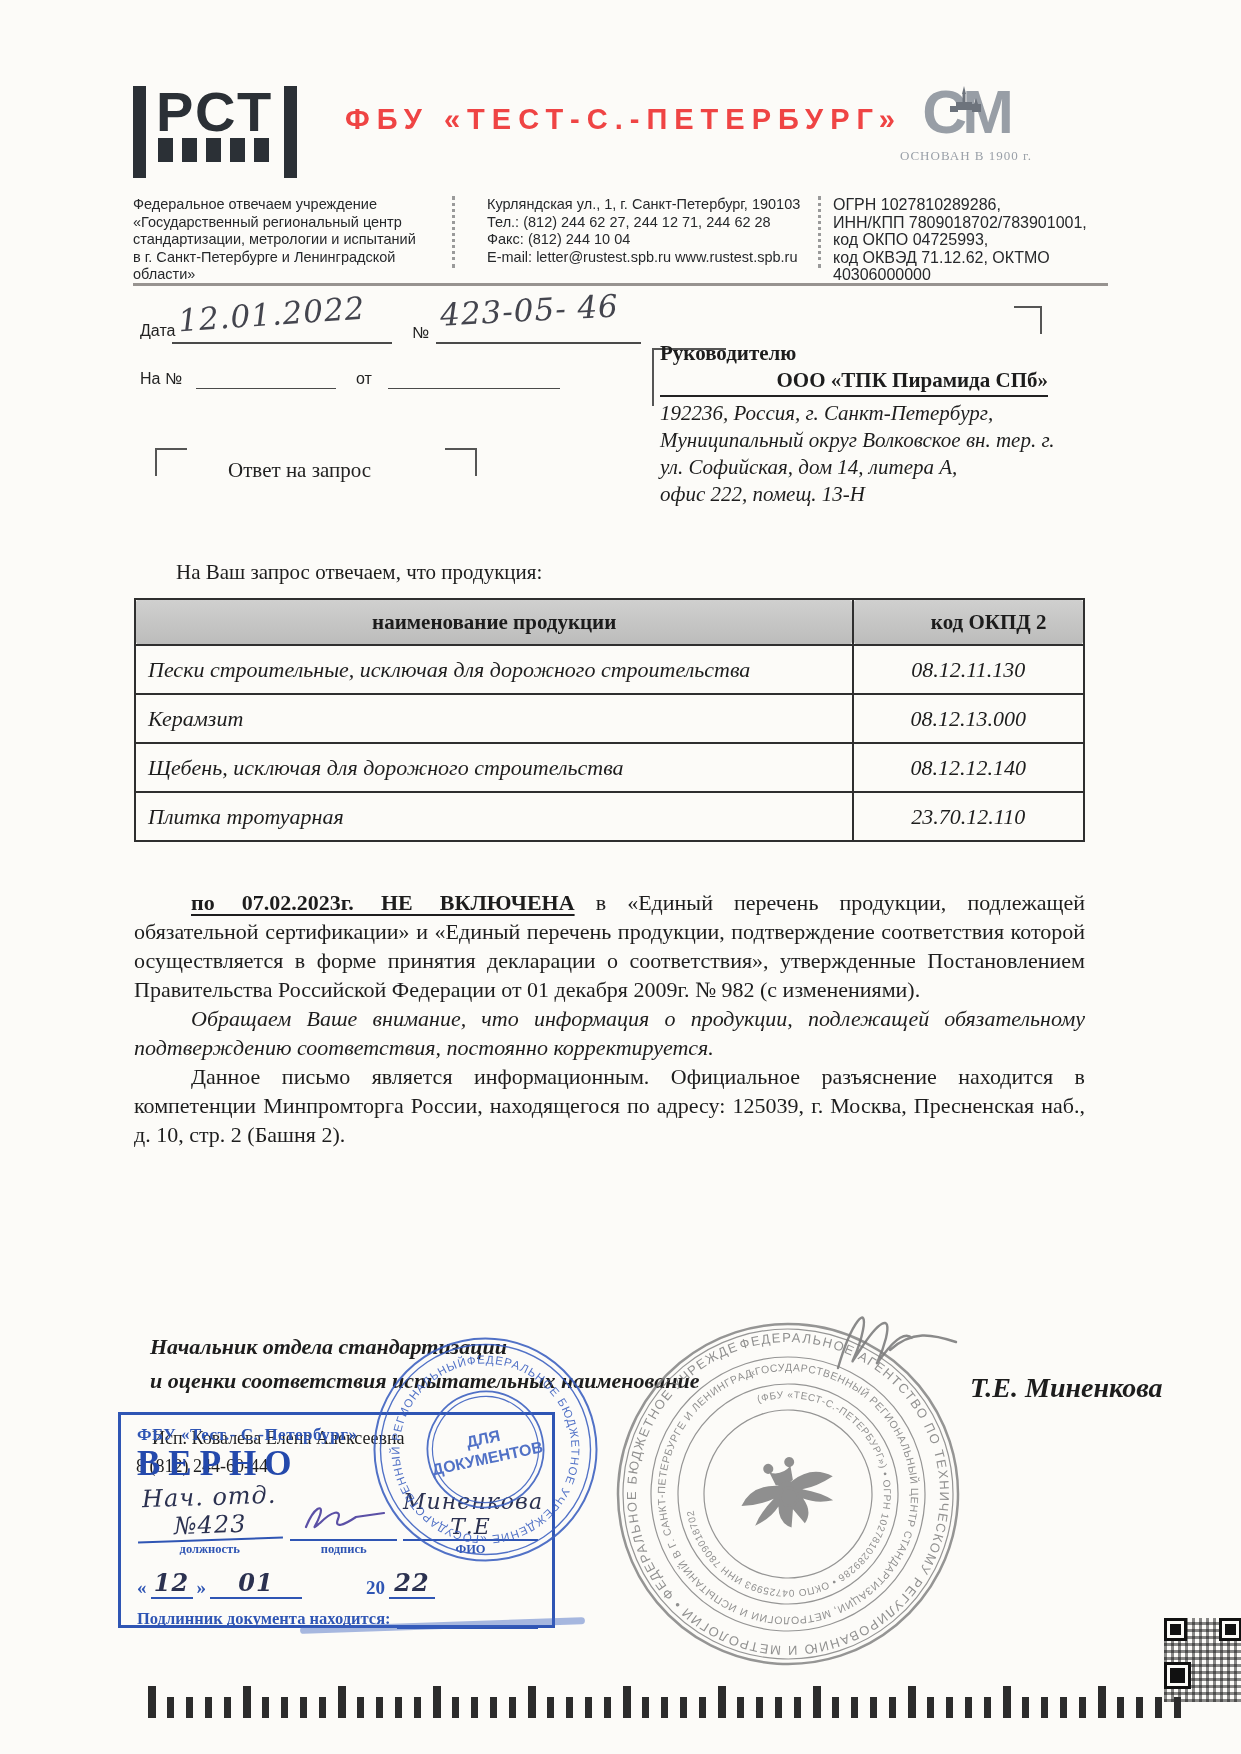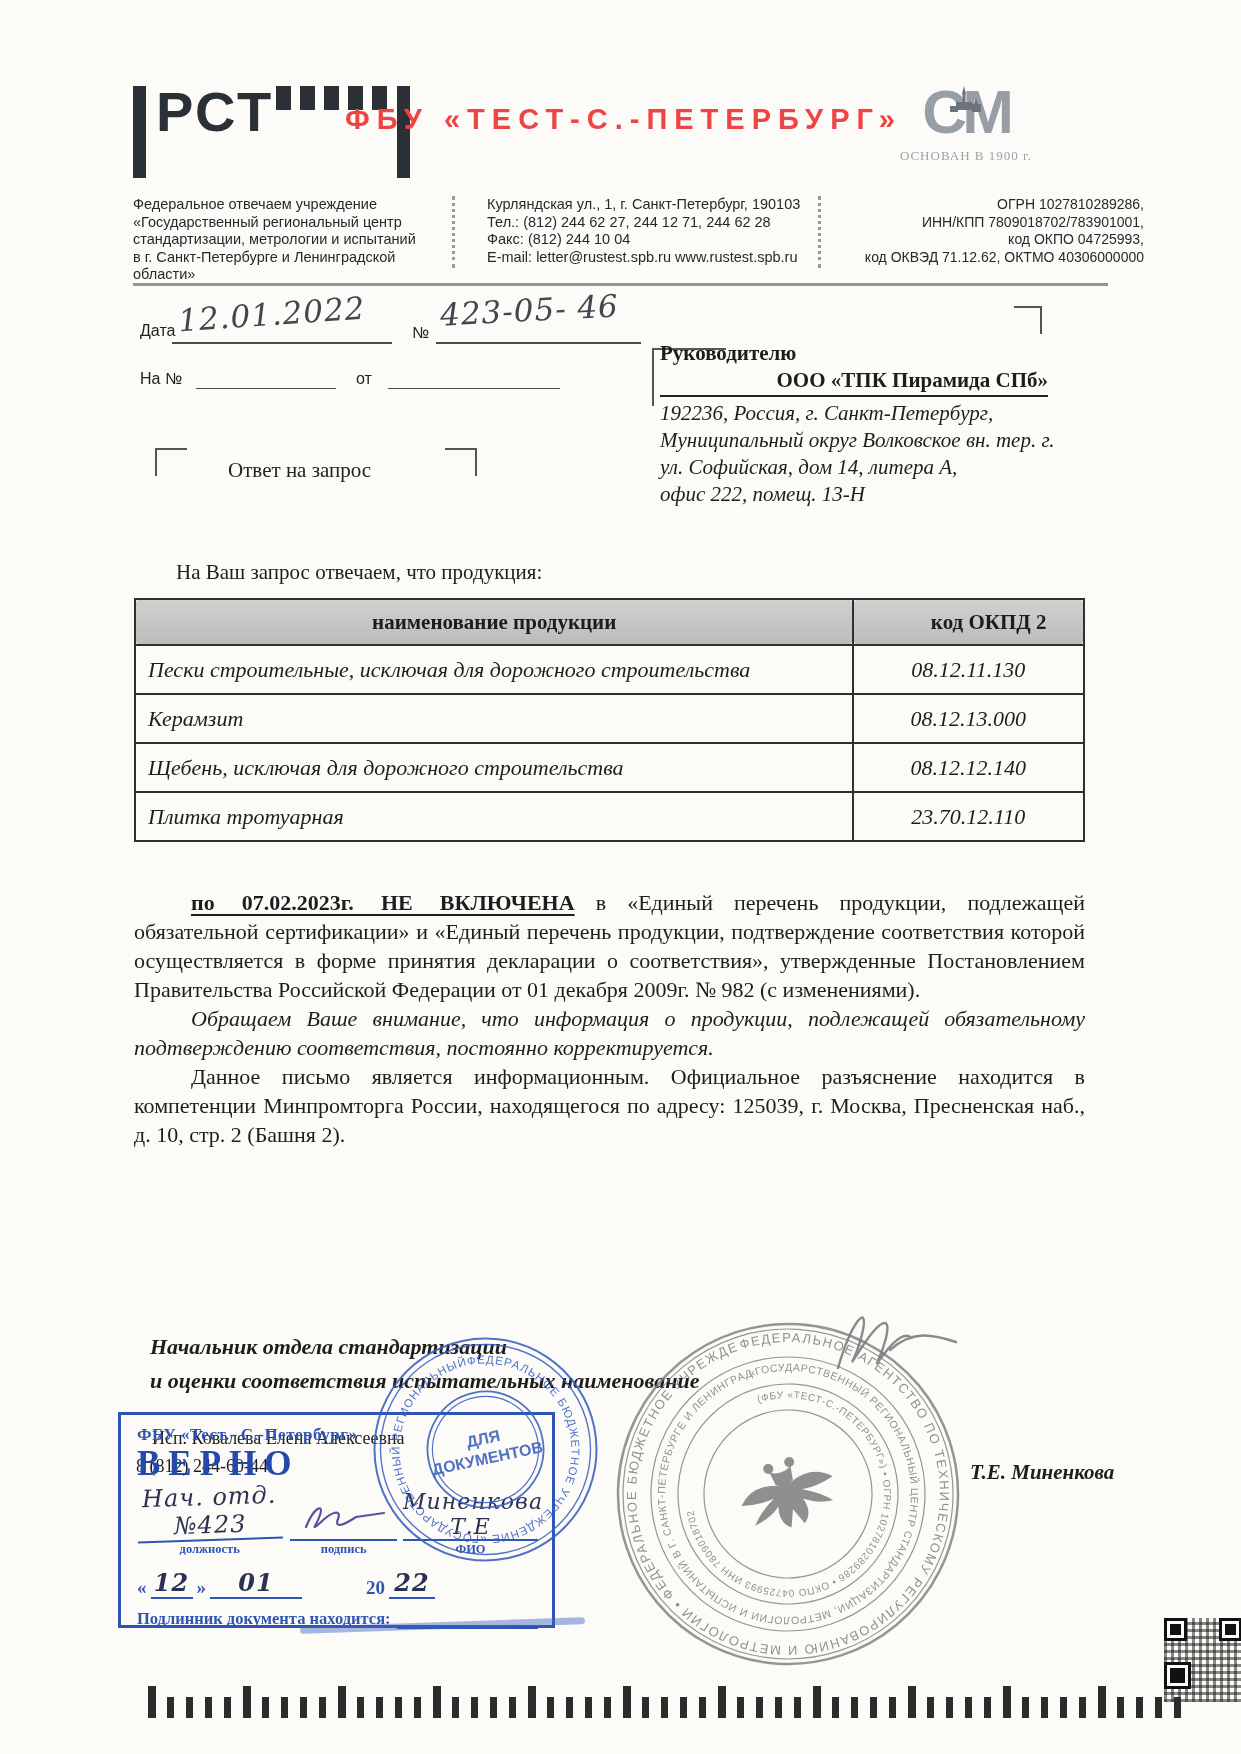--- a/index.html
+++ b/index.html
@@ -3,36 +3,36 @@
 <meta charset="utf-8">
 <style>
   html,body{margin:0;padding:0;background:#e8e8e8;}
   .page{position:relative;width:1241px;height:1754px;margin:0 auto;background:#fcfbf8;overflow:hidden;
         font-family:"Liberation Serif",serif;color:#1d1d1d;}
   .abs{position:absolute;}
 
   
   .rst-logo{left:133px;top:86px;display:flex;align-items:stretch;gap:10px;height:92px;}
   .rst-bar{width:13px;background:#2b3036;}
-  .rst-mid{display:flex;}
+  .rst-mid{display:flex;flex-direction:column;}
   .rst-letters{font-family:"Liberation Sans",sans-serif;font-weight:bold;font-size:56px;line-height:52px;
                letter-spacing:3px;color:#2b3036;}
   .rst-dashes{display:flex;gap:9px;height:24px;margin-left:2px;}
   .rst-dash{width:15px;background:#2b3036;}
   .org-title{left:345px;top:103px;font-family:"Liberation Sans",sans-serif;font-weight:bold;
              font-size:29px;letter-spacing:7px;color:#ef4444;}
   .cm-logo{left:886px;top:82px;width:160px;text-align:center;color:#9aa0a8;}
   .cm-letters{font-family:"Liberation Sans",sans-serif;font-weight:bold;font-size:62px;line-height:60px;
               letter-spacing:-4px;color:#989ea6;}
   .cm-fort{position:absolute;left:58px;top:4px;}
   .cm-caption{font-family:"Liberation Serif",serif;font-size:13px;letter-spacing:1px;color:#9aa0a8;margin-top:6px;}
   .hdr-info{font-family:"Liberation Sans",sans-serif;font-size:14.5px;line-height:17.5px;color:#26282b;}
   .hdr-col1{left:133px;top:196px;width:312px;}
   .hdr-col2{left:487px;top:196px;width:330px;}
-  .hdr-col3{left:864px;top:196px;width:280px;font-size:14px;text-align:right;}
+  .hdr-col3{left:833px;top:196px;width:280px;font-size:16px;}
   .vdiv{width:0;border-left:3px dotted #9a9a9a;height:72px;}
   .vdiv1{left:452px;top:196px;}
   .vdiv2{left:818px;top:196px;}
   .hdr-rule{left:133px;top:283px;width:975px;height:3px;background:#979390;}
 
   
   .lbl{font-family:"Liberation Sans",sans-serif;font-size:16px;color:#222;}
   .hand{font-family:"DejaVu Serif",serif;font-style:italic;color:#44454e;letter-spacing:1px;}
   .uline{border-bottom:2px solid #4a4a4a;height:0;}
   .bracket-tl{border-top:2px solid #555;border-left:2px solid #555;}
@@ -53,21 +53,21 @@
   table.okpd td{height:45px;font-size:22px;font-style:italic;padding-left:12px;}
   table.okpd td.code{text-align:center;padding-left:0;}
   .paras{left:134px;top:888px;width:951px;font-size:22px;line-height:29px;text-align:justify;}
   .paras p{margin:0;text-indent:57px;}
   .p1-lead{font-weight:bold;text-decoration:underline;text-underline-offset:4px;word-spacing:6px;}
   .p2{font-weight:bold;}
   .p3{font-style:italic;}
 
   
   .sig-title{left:150px;top:1330px;font-size:22px;font-weight:bold;font-style:italic;line-height:34px;}
-  .sig-name{left:970px;top:1460px;font-size:21px;font-weight:bold;font-style:italic;}
+  .sig-name{left:970px;top:1372px;font-size:28px;font-weight:bold;font-style:italic;}
   .sig-scribble{left:828px;top:1298px;}
 
   
   .exec1{left:152px;top:1428px;font-size:18px;z-index:2;}
   .exec2{left:136px;top:1456px;font-size:18px;z-index:2;}
 
   
   .verno{left:118px;top:1412px;width:437px;height:216px;border:3.5px solid #2f55b4;z-index:3;
          color:#2f55b4;box-sizing:border-box;padding:10px 14px 8px 16px;}
   .verno-org{font-size:17px;font-weight:bold;letter-spacing:.5px;}

